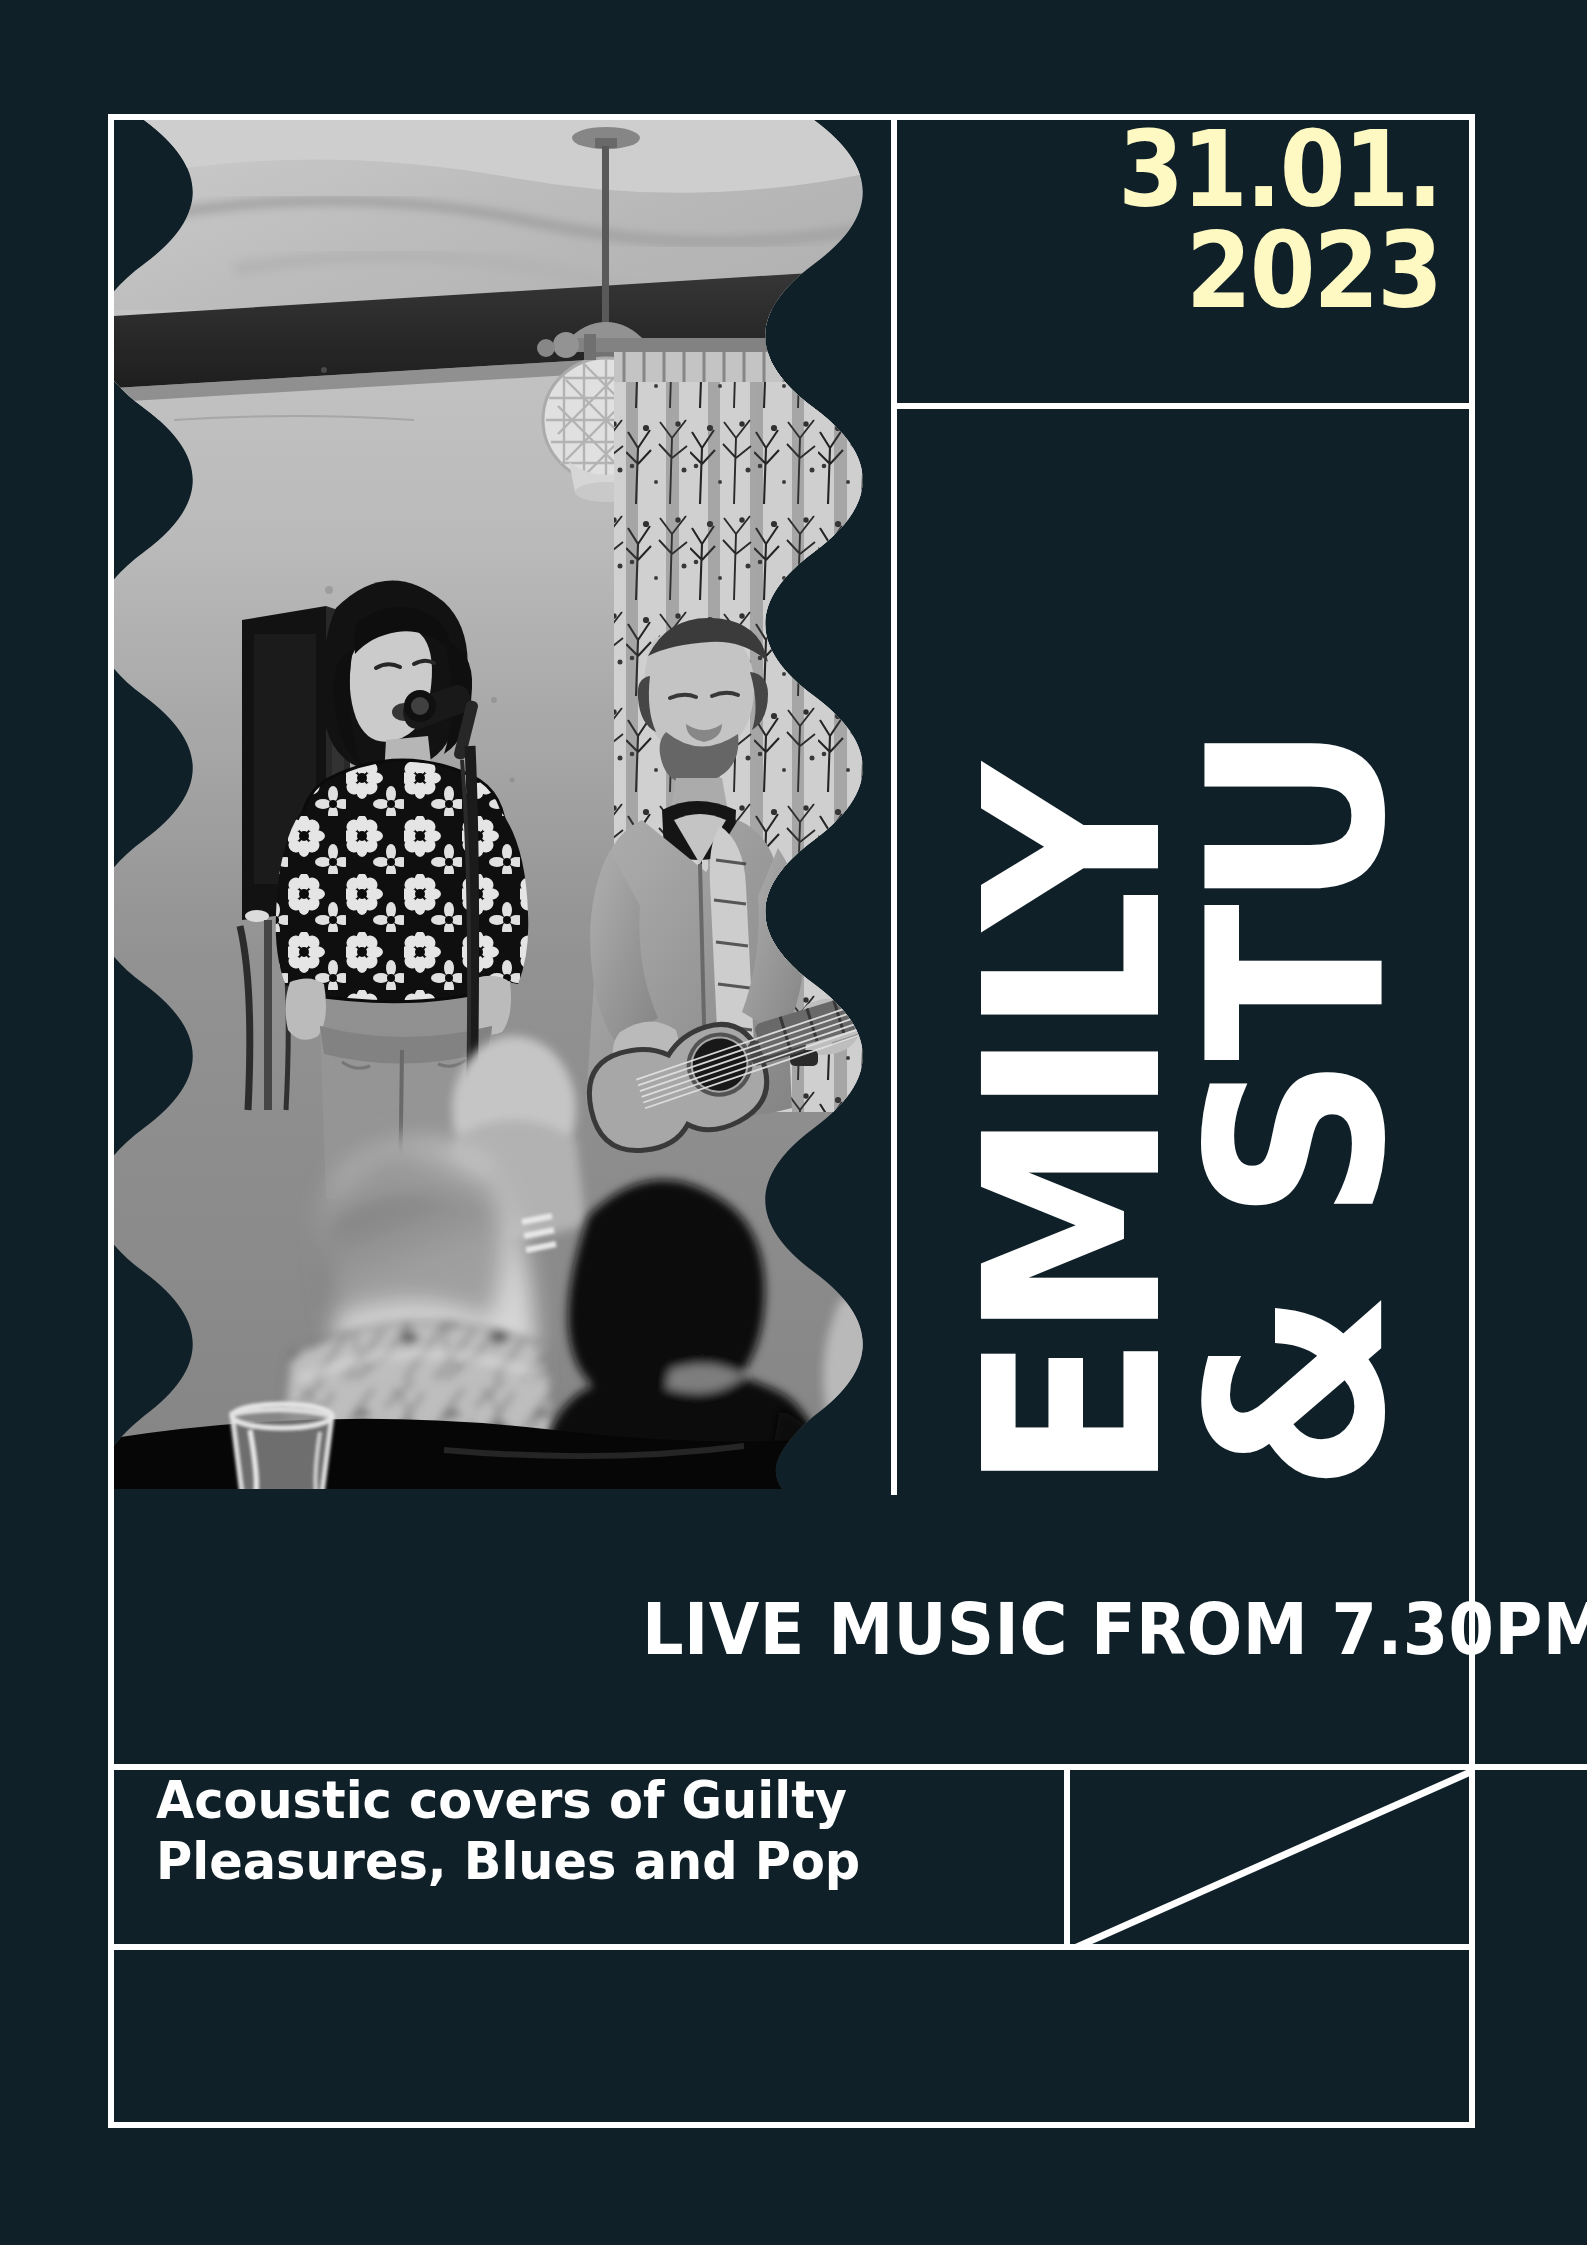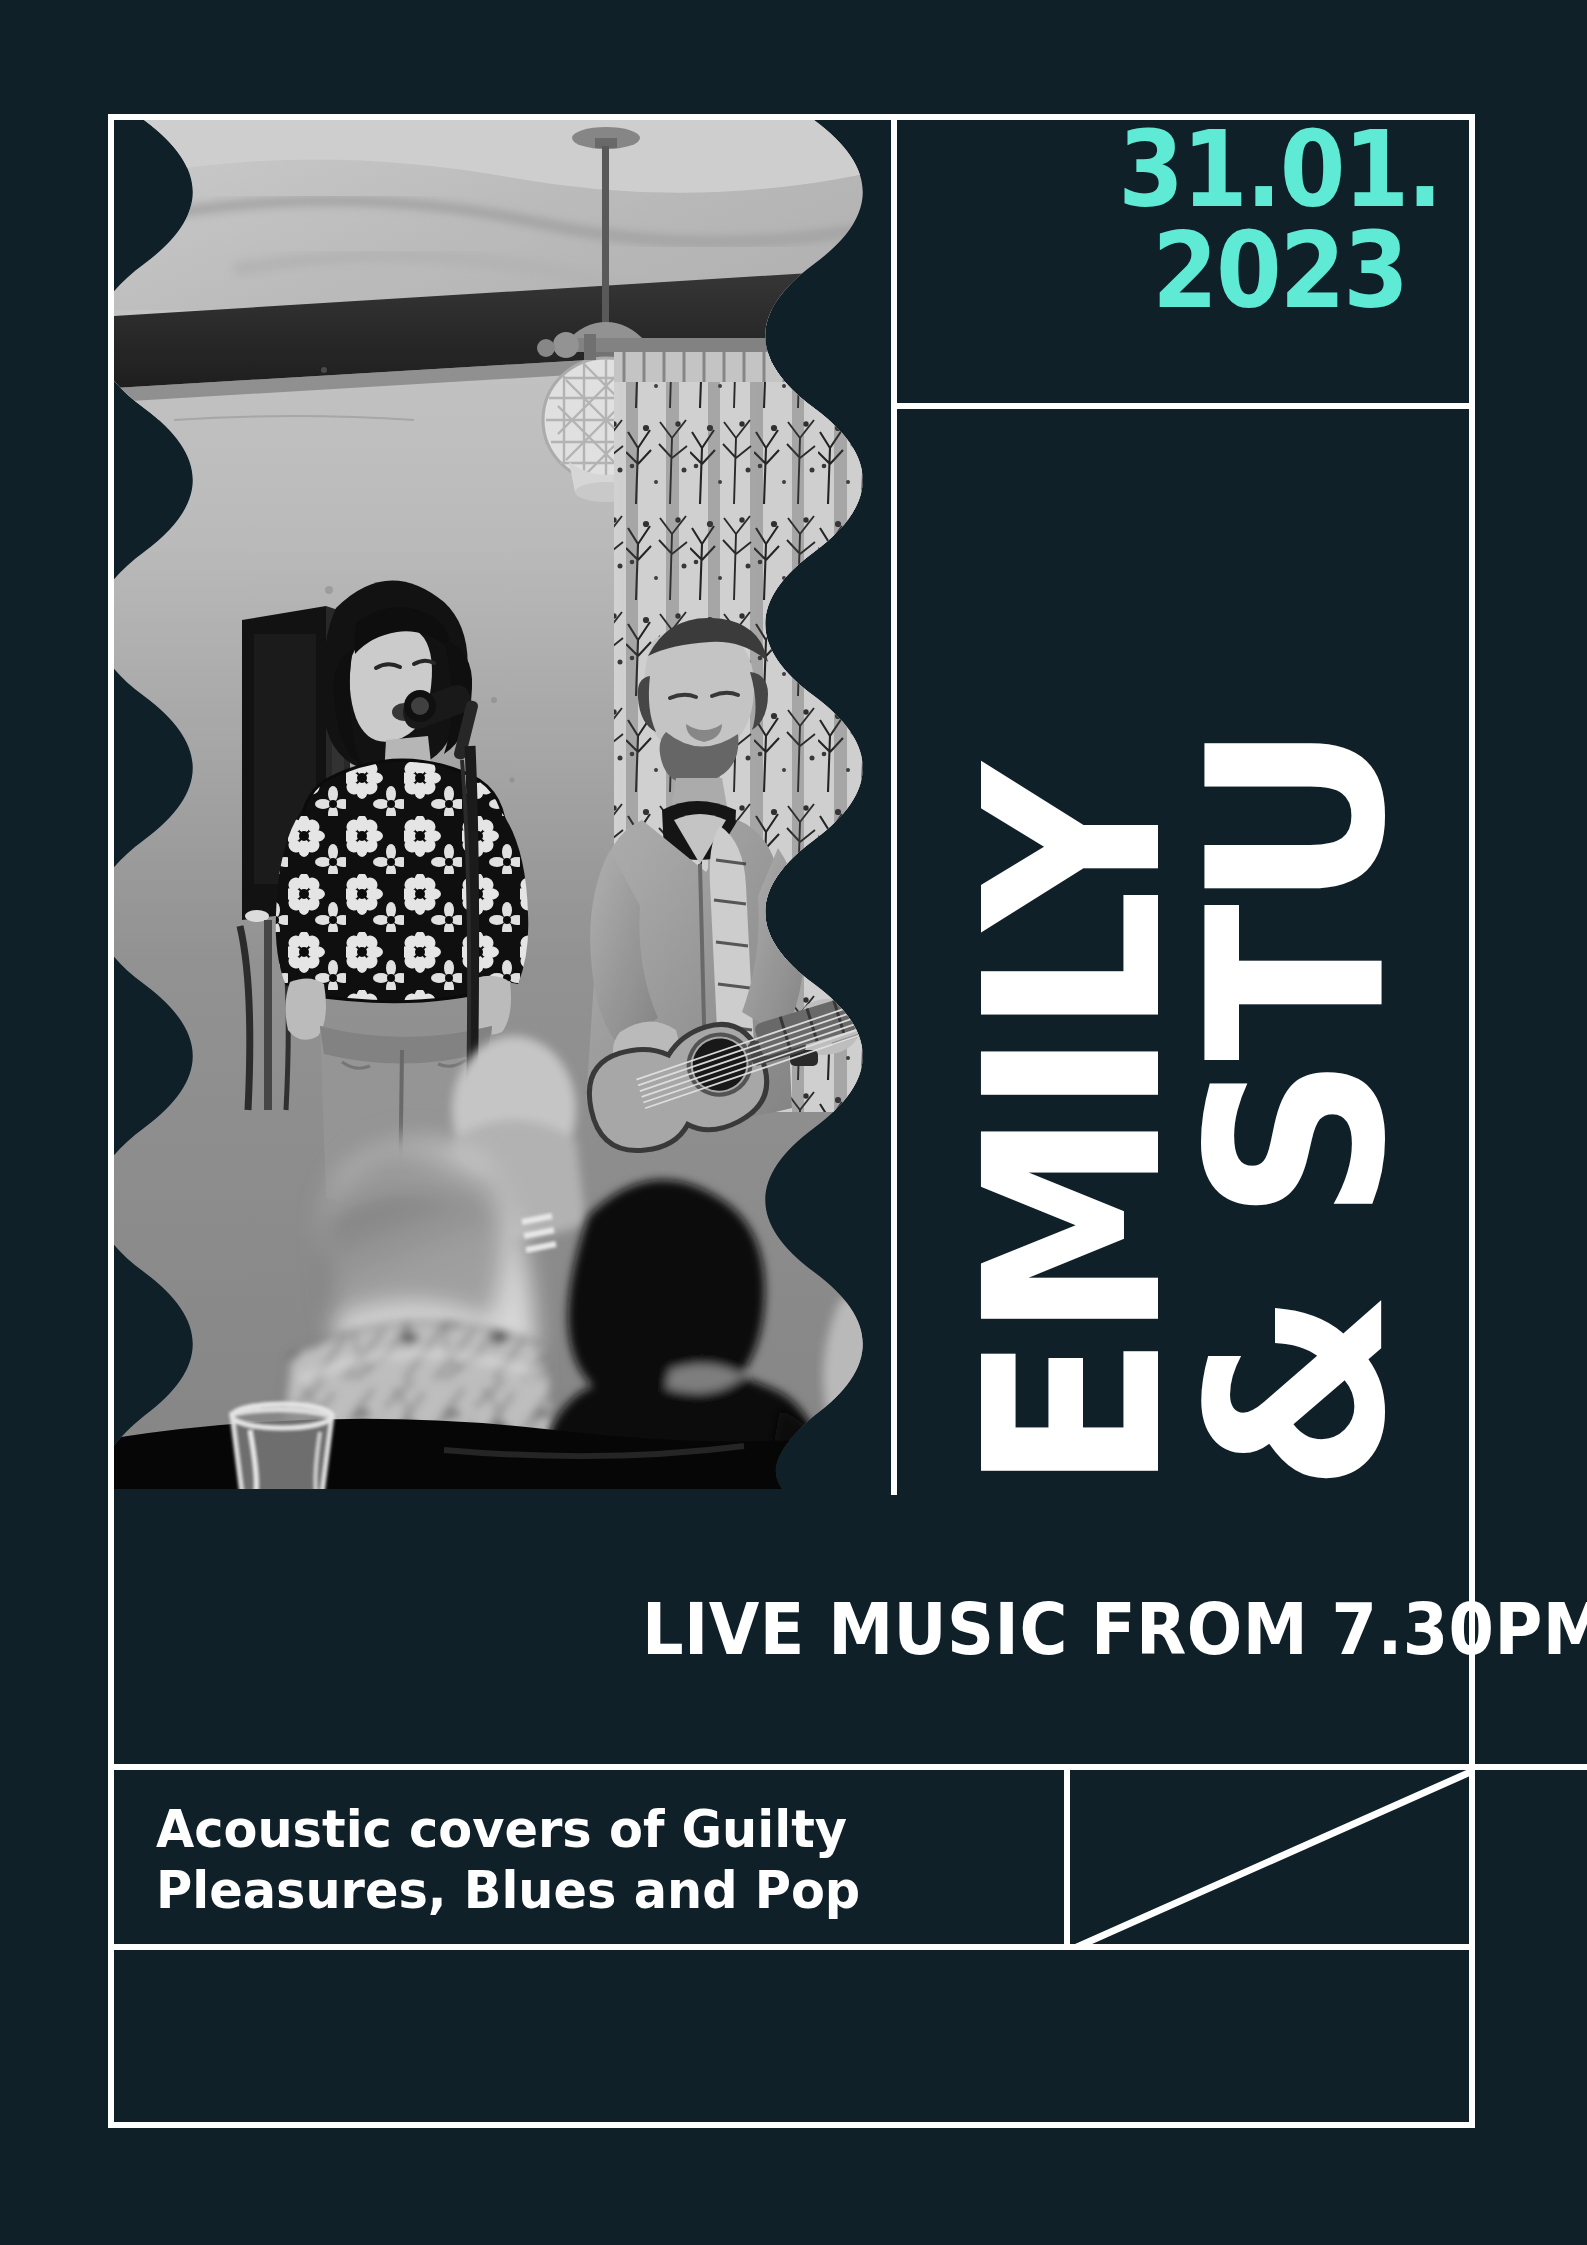--- a/index.html
+++ b/index.html
@@ -55,22 +55,22 @@
     position:absolute;
     left:789px;top:295px;
     width:578px;height:1086px;
     box-sizing:border-box;
     overflow:hidden;
   }
   
   .date-wrap{
     position:absolute;
     right:34px;top:6px;
-    text-align:center;
-    color:#5eead4;
+    text-align:right;
+    color:#fef9c3;
     line-height:0.96;
     font-weight:700;
     font-size:105px;
     letter-spacing:-2px;
     font-family:"DejaVu Sans", sans-serif;
     font-stretch:condensed;
   }
   .date-line{display:block;white-space:nowrap;}
   
   .name-rot{
@@ -125,21 +125,20 @@
     border-bottom:6px solid #ffffff;
   }
   .desc-cell{
     position:absolute;
     left:0;top:0;
     width:962px;height:180px;
     box-sizing:border-box;
     border-right:6px solid #ffffff;
     display:flex;
     flex-direction:column;
-    justify-content:center;
     padding-left:48px;
   }
   .desc-line{
     color:#ffffff;
     font-family:"DejaVu Sans", sans-serif;
     font-weight:700;
     font-size:52px;
     line-height:1.18;
     white-space:nowrap;
     transform:scaleX(0.95);

